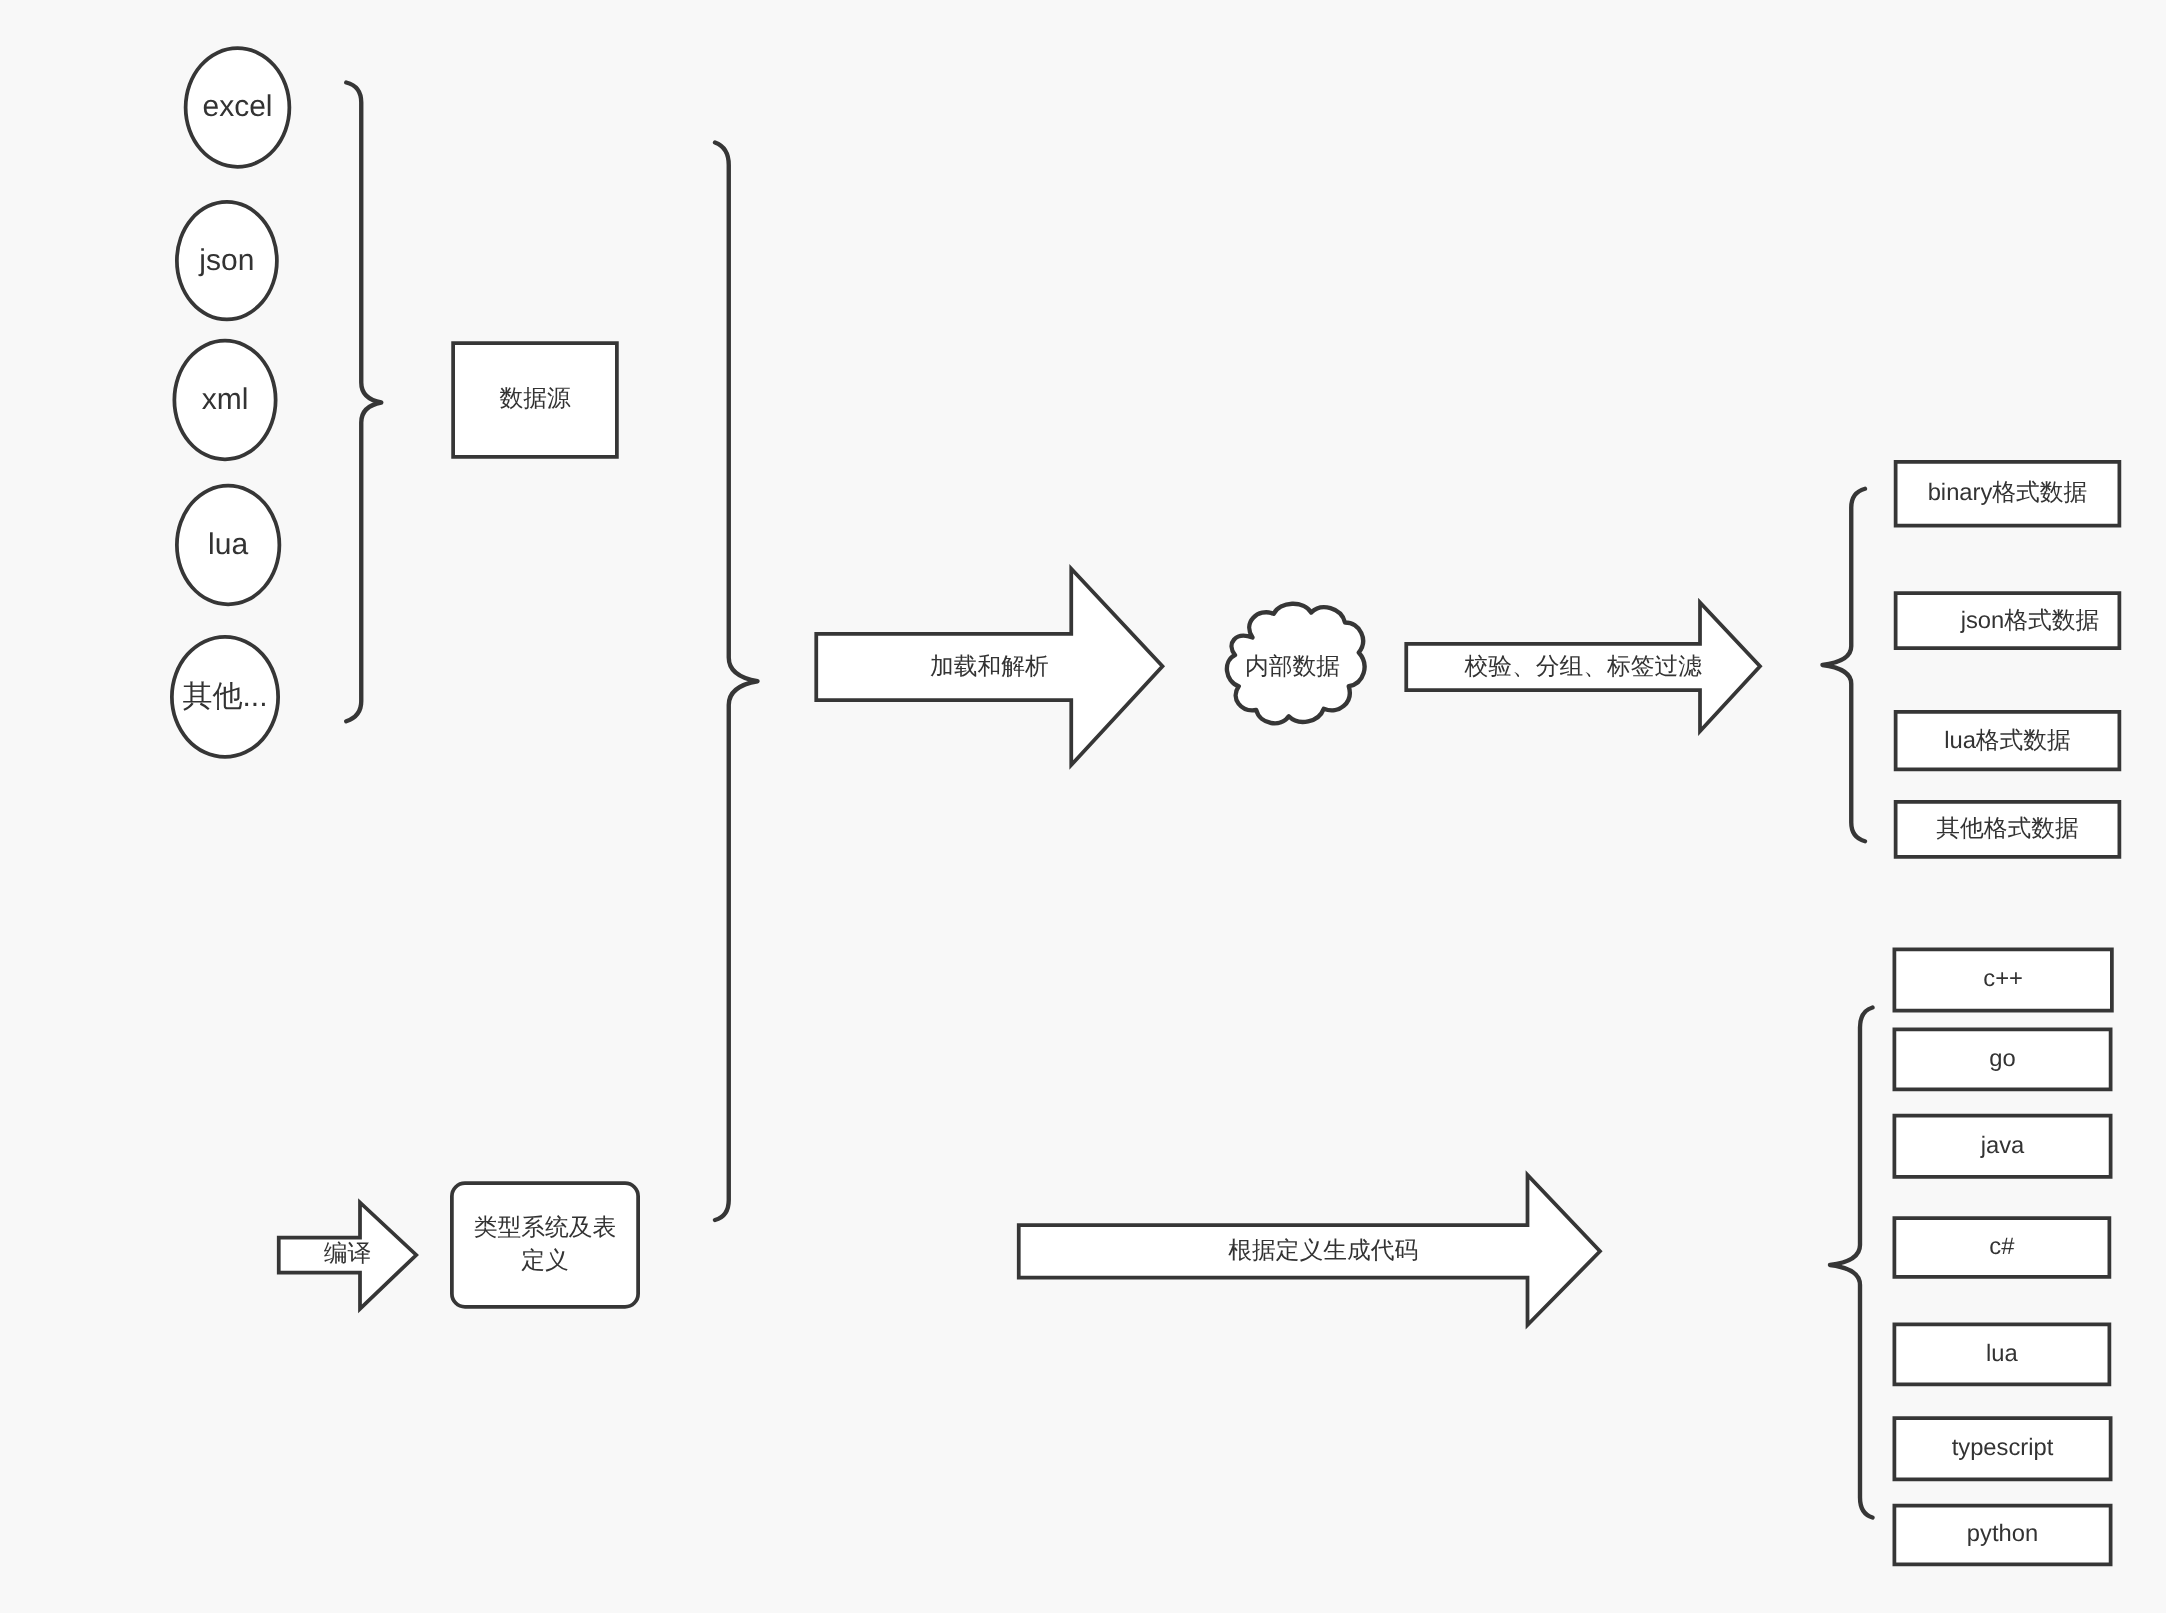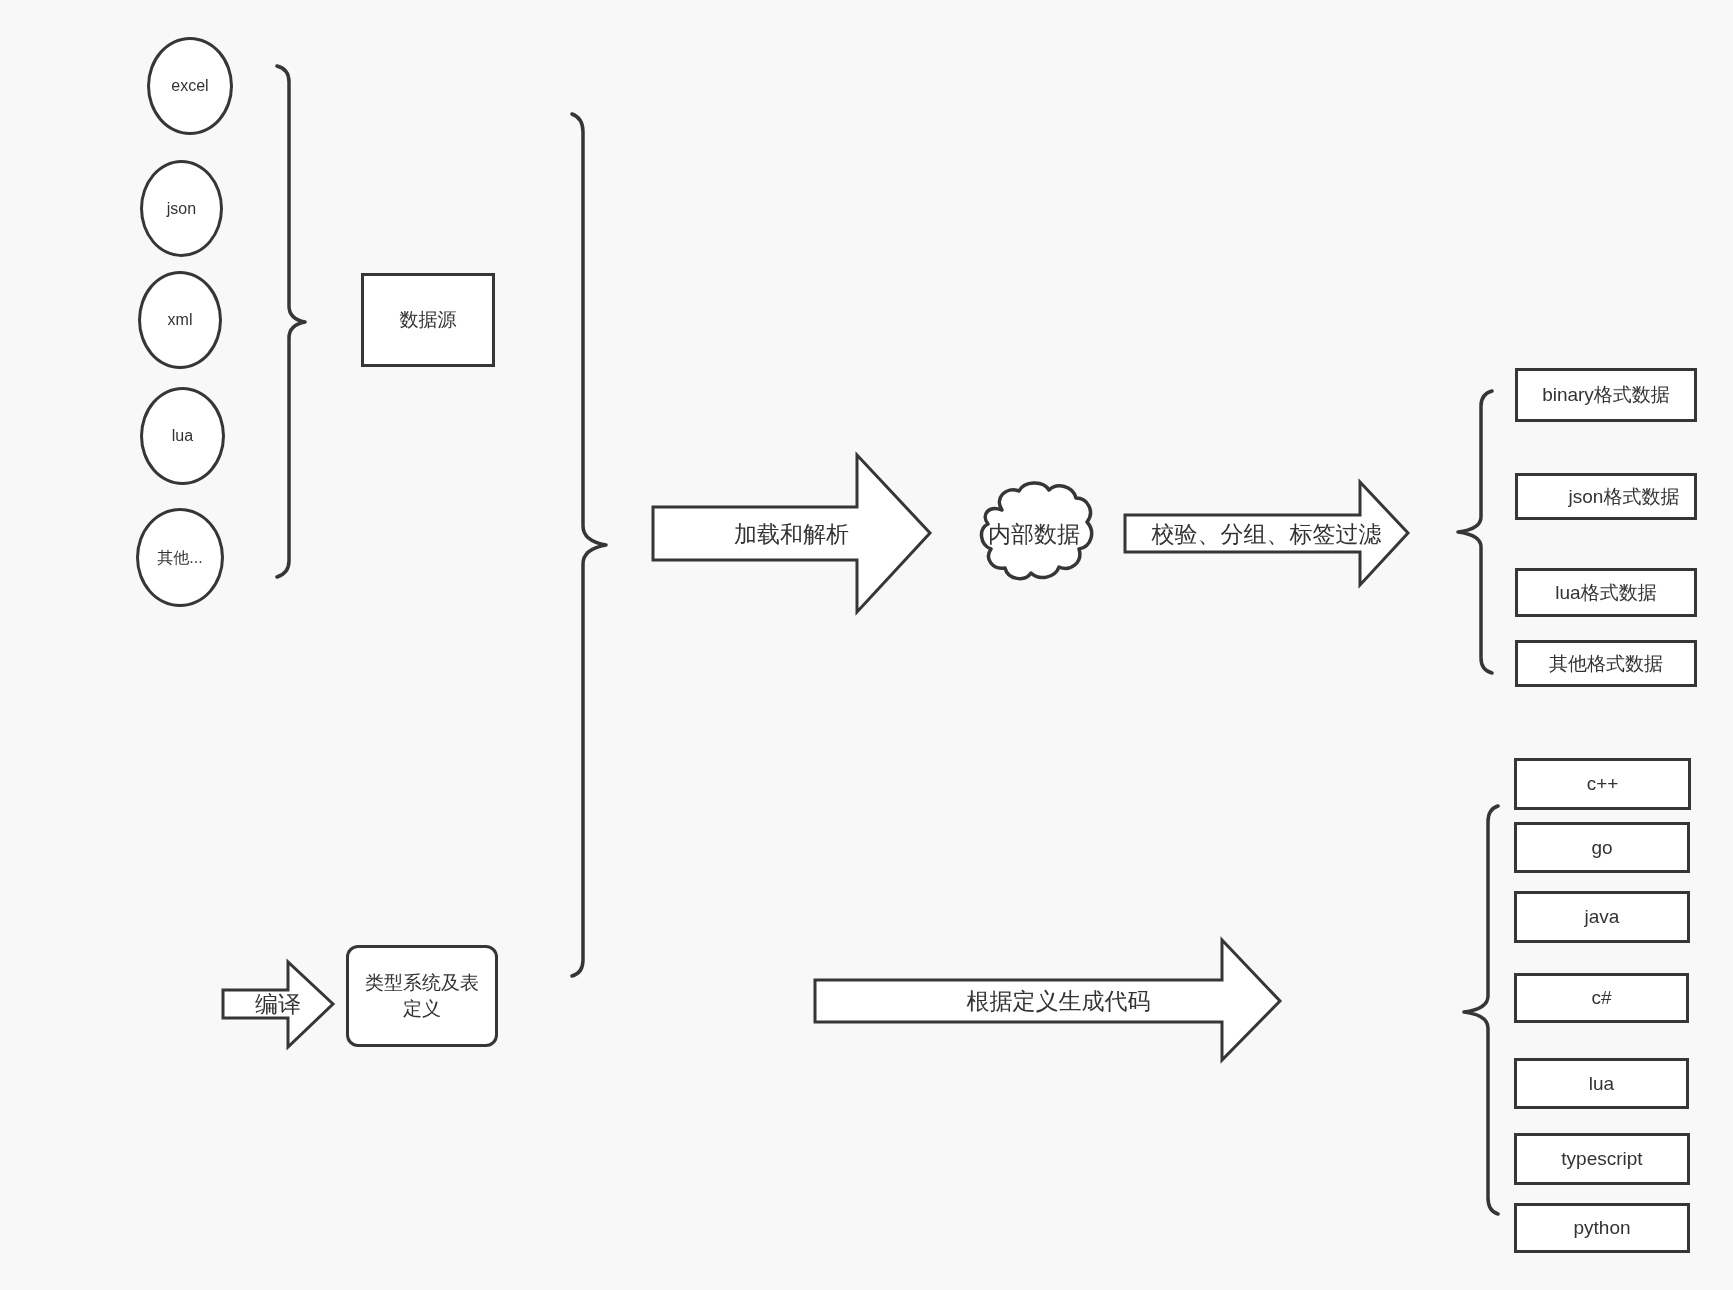--- a/index.html
+++ b/index.html
@@ -12,25 +12,25 @@
   svg.overlay { position:absolute; left:0; top:0; width:1733px; height:1290px; }
   .brace { fill:none; stroke:#363636; stroke-width:3.5; stroke-linecap:round; stroke-linejoin:round; }
   .blockarrow { fill:#ffffff; stroke:#363636; stroke-width:3; stroke-linejoin:miter; }
   .cloudshape { fill:#ffffff; stroke:#363636; stroke-width:3.5; stroke-linejoin:round; }
   .shape {
     position:absolute; box-sizing:border-box;
     background:#ffffff; border:3px solid #363636;
     display:flex; align-items:center; justify-content:center;
     text-align:center; font-size:19px; line-height:26px;
   }
-  .ellipse { border-radius:50%; font-size:16px; }
+  .ellipse { border-radius:50%; font-size:24px; }
   .rounded { border-radius:12px; }
   .lbl {
     position:absolute; display:flex; align-items:center; justify-content:center;
-    text-align:center; font-size:23px; line-height:24px; pointer-events:none;
+    text-align:center; font-size:19px; line-height:24px; pointer-events:none;
   }
   .stack { display:block; }
   .stack span { display:block; }
 </style>
 </head>
 <body>
 
 <div class="canvas">
 
   <svg class="overlay" viewBox="0 0 1733 1290">
@@ -70,21 +70,21 @@
   <div class="lbl" style="left:1125px; top:515px; width:283px; height:37px;">校验、分组、标签过滤</div>
   <div class="lbl" style="left:223px; top:987px; width:110px; height:34px;">编译</div>
   <div class="lbl" style="left:815px; top:980px; width:465px; height:42px;padding-left:11px;">根据定义生成代码</div>
 
   <div class="shape" style="left:1515px; top:368px; width:182px; height:54px;">binary格式数据</div>
   <div class="shape" style="left:1515px; top:473px; width:182px; height:47px;padding-left:36px;">json格式数据</div>
   <div class="shape" style="left:1515px; top:568px; width:182px; height:49px;">lua格式数据</div>
   <div class="shape" style="left:1515px; top:640px; width:182px; height:47px;">其他格式数据</div>
 
 
-  <div class="shape rounded" style="left:346px; top:945px; width:152px; height:102px;">
+  <div class="shape rounded" style="left:360px; top:945px; width:152px; height:102px;">
     <span class="stack">
       <span>类型系统及表</span>
       <span>定义</span>
     </span>
   </div>
 
   <div class="shape" style="left:1514px; top:758px; width:177px; height:52px;">c++</div>
   <div class="shape" style="left:1514px; top:822px; width:176px; height:51px;">go</div>
   <div class="shape" style="left:1514px; top:891px; width:176px; height:52px;">java</div>
   <div class="shape" style="left:1514px; top:973px; width:175px; height:50px;">c#</div>

